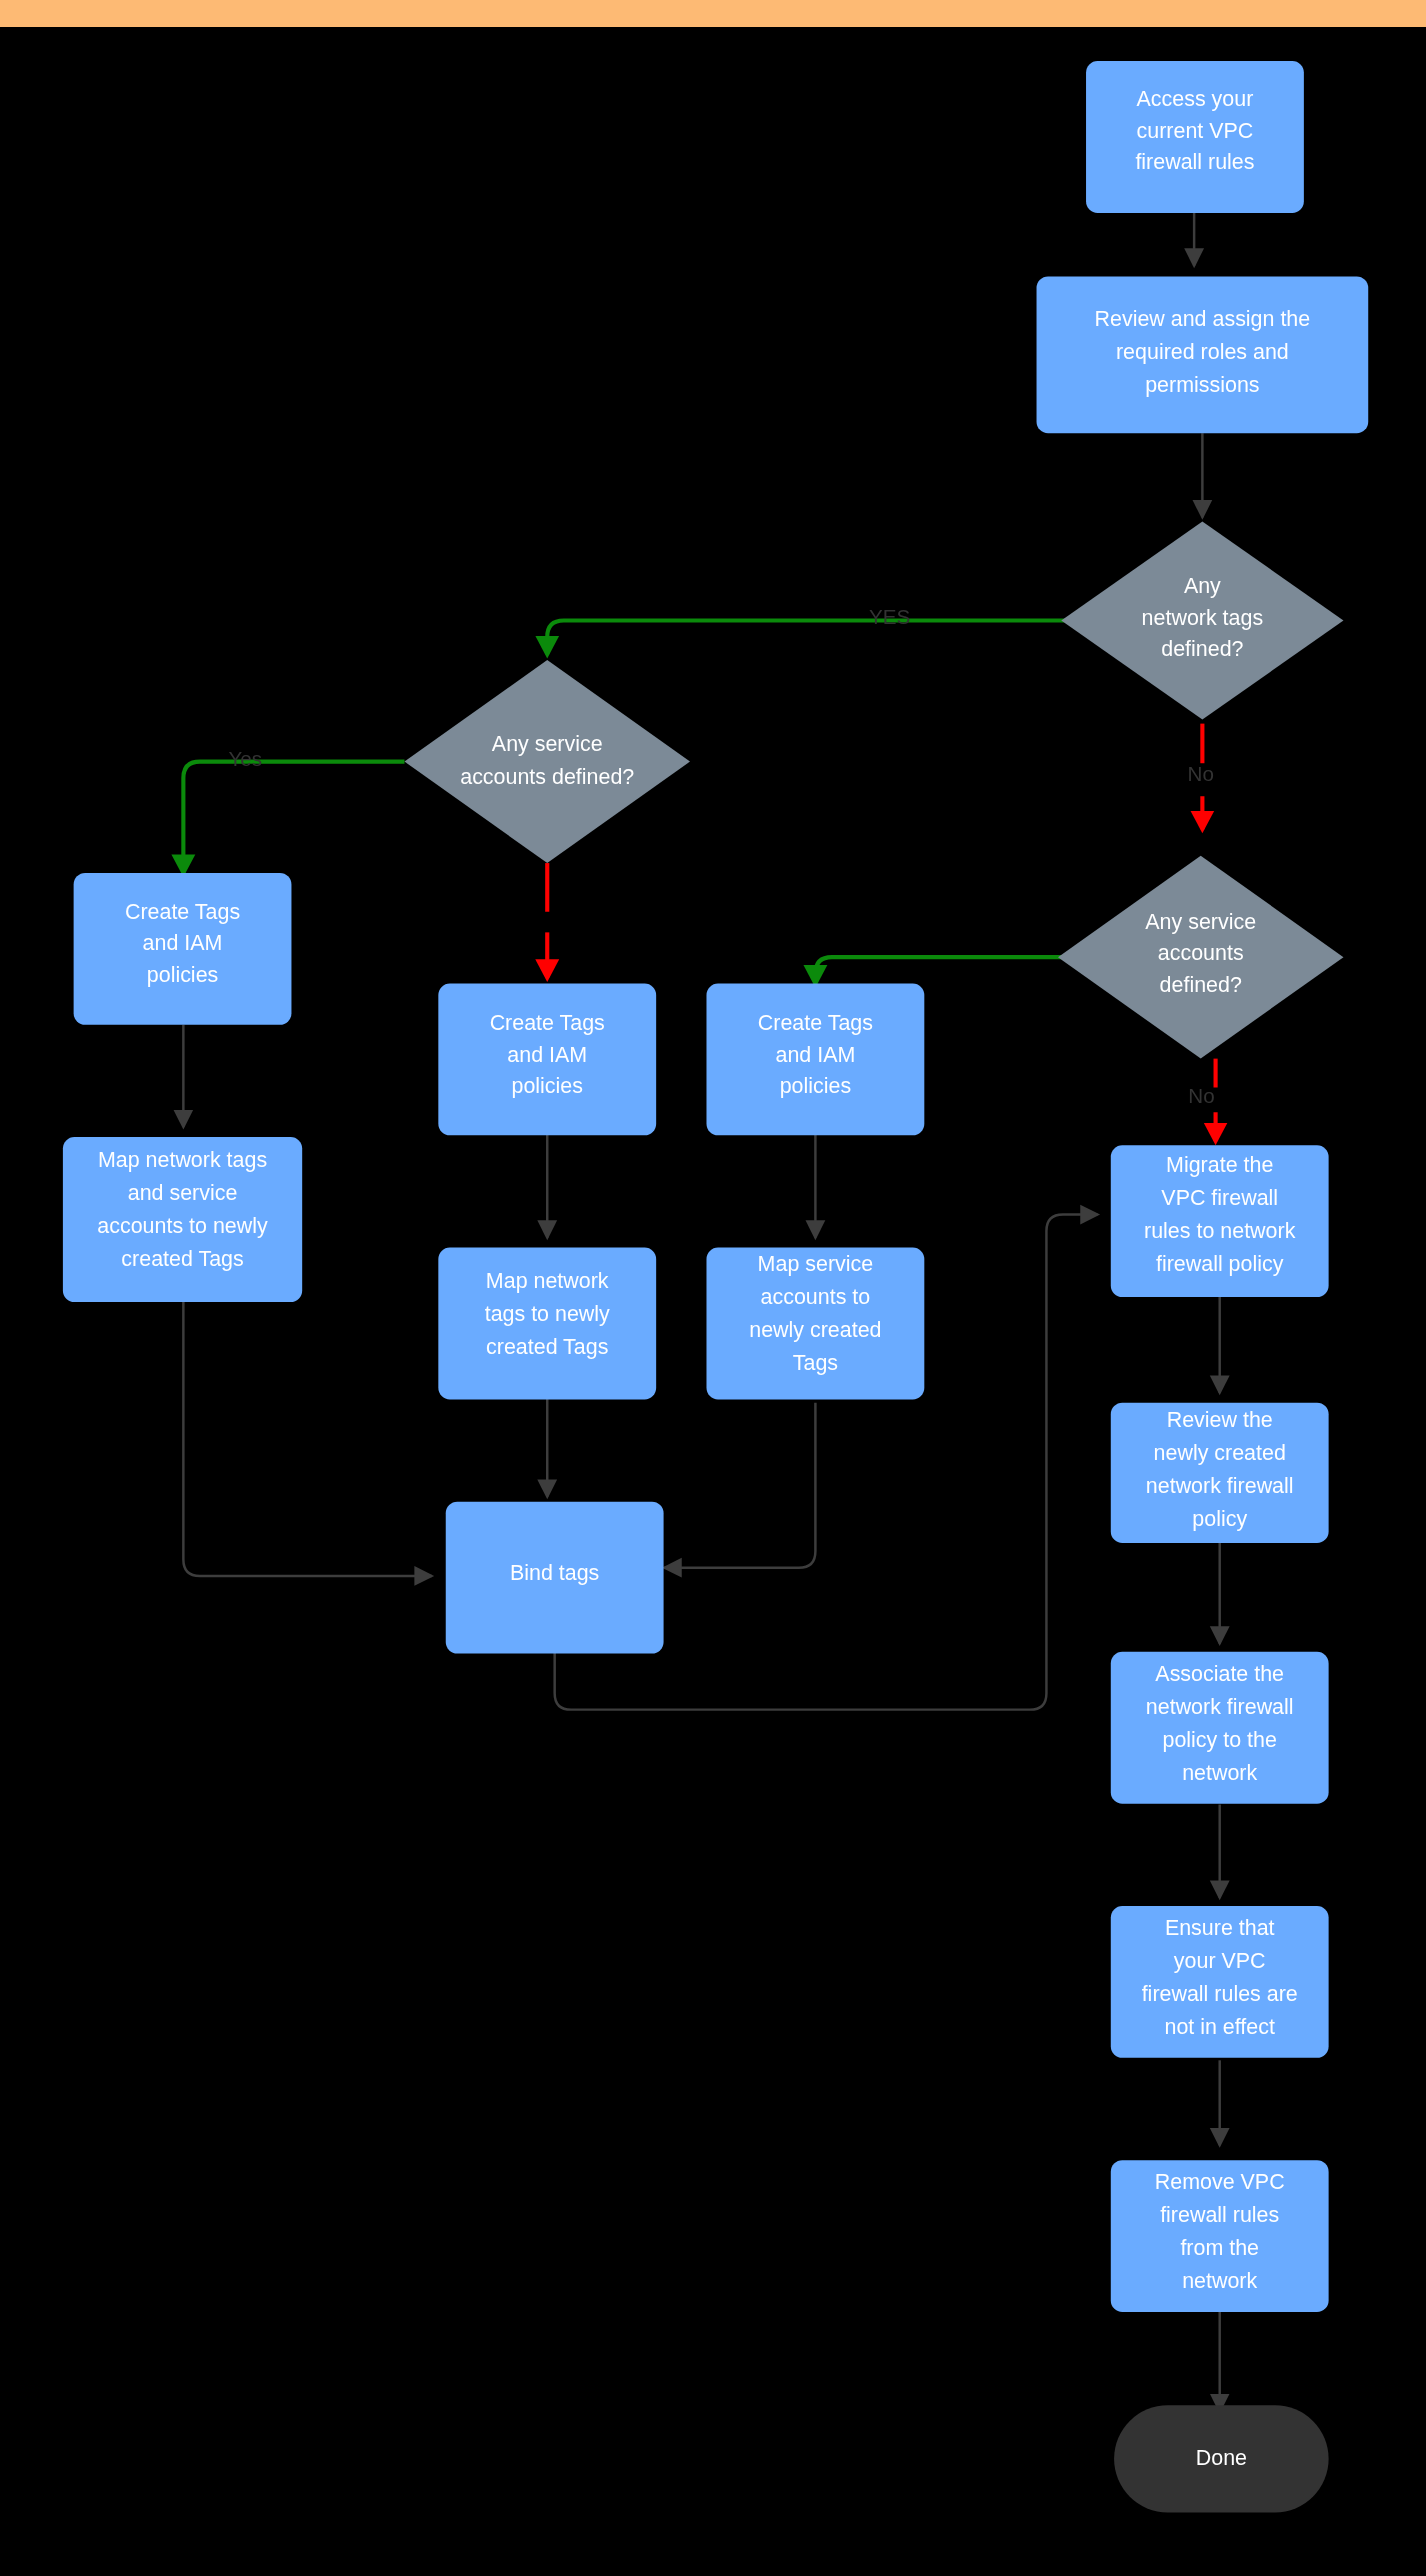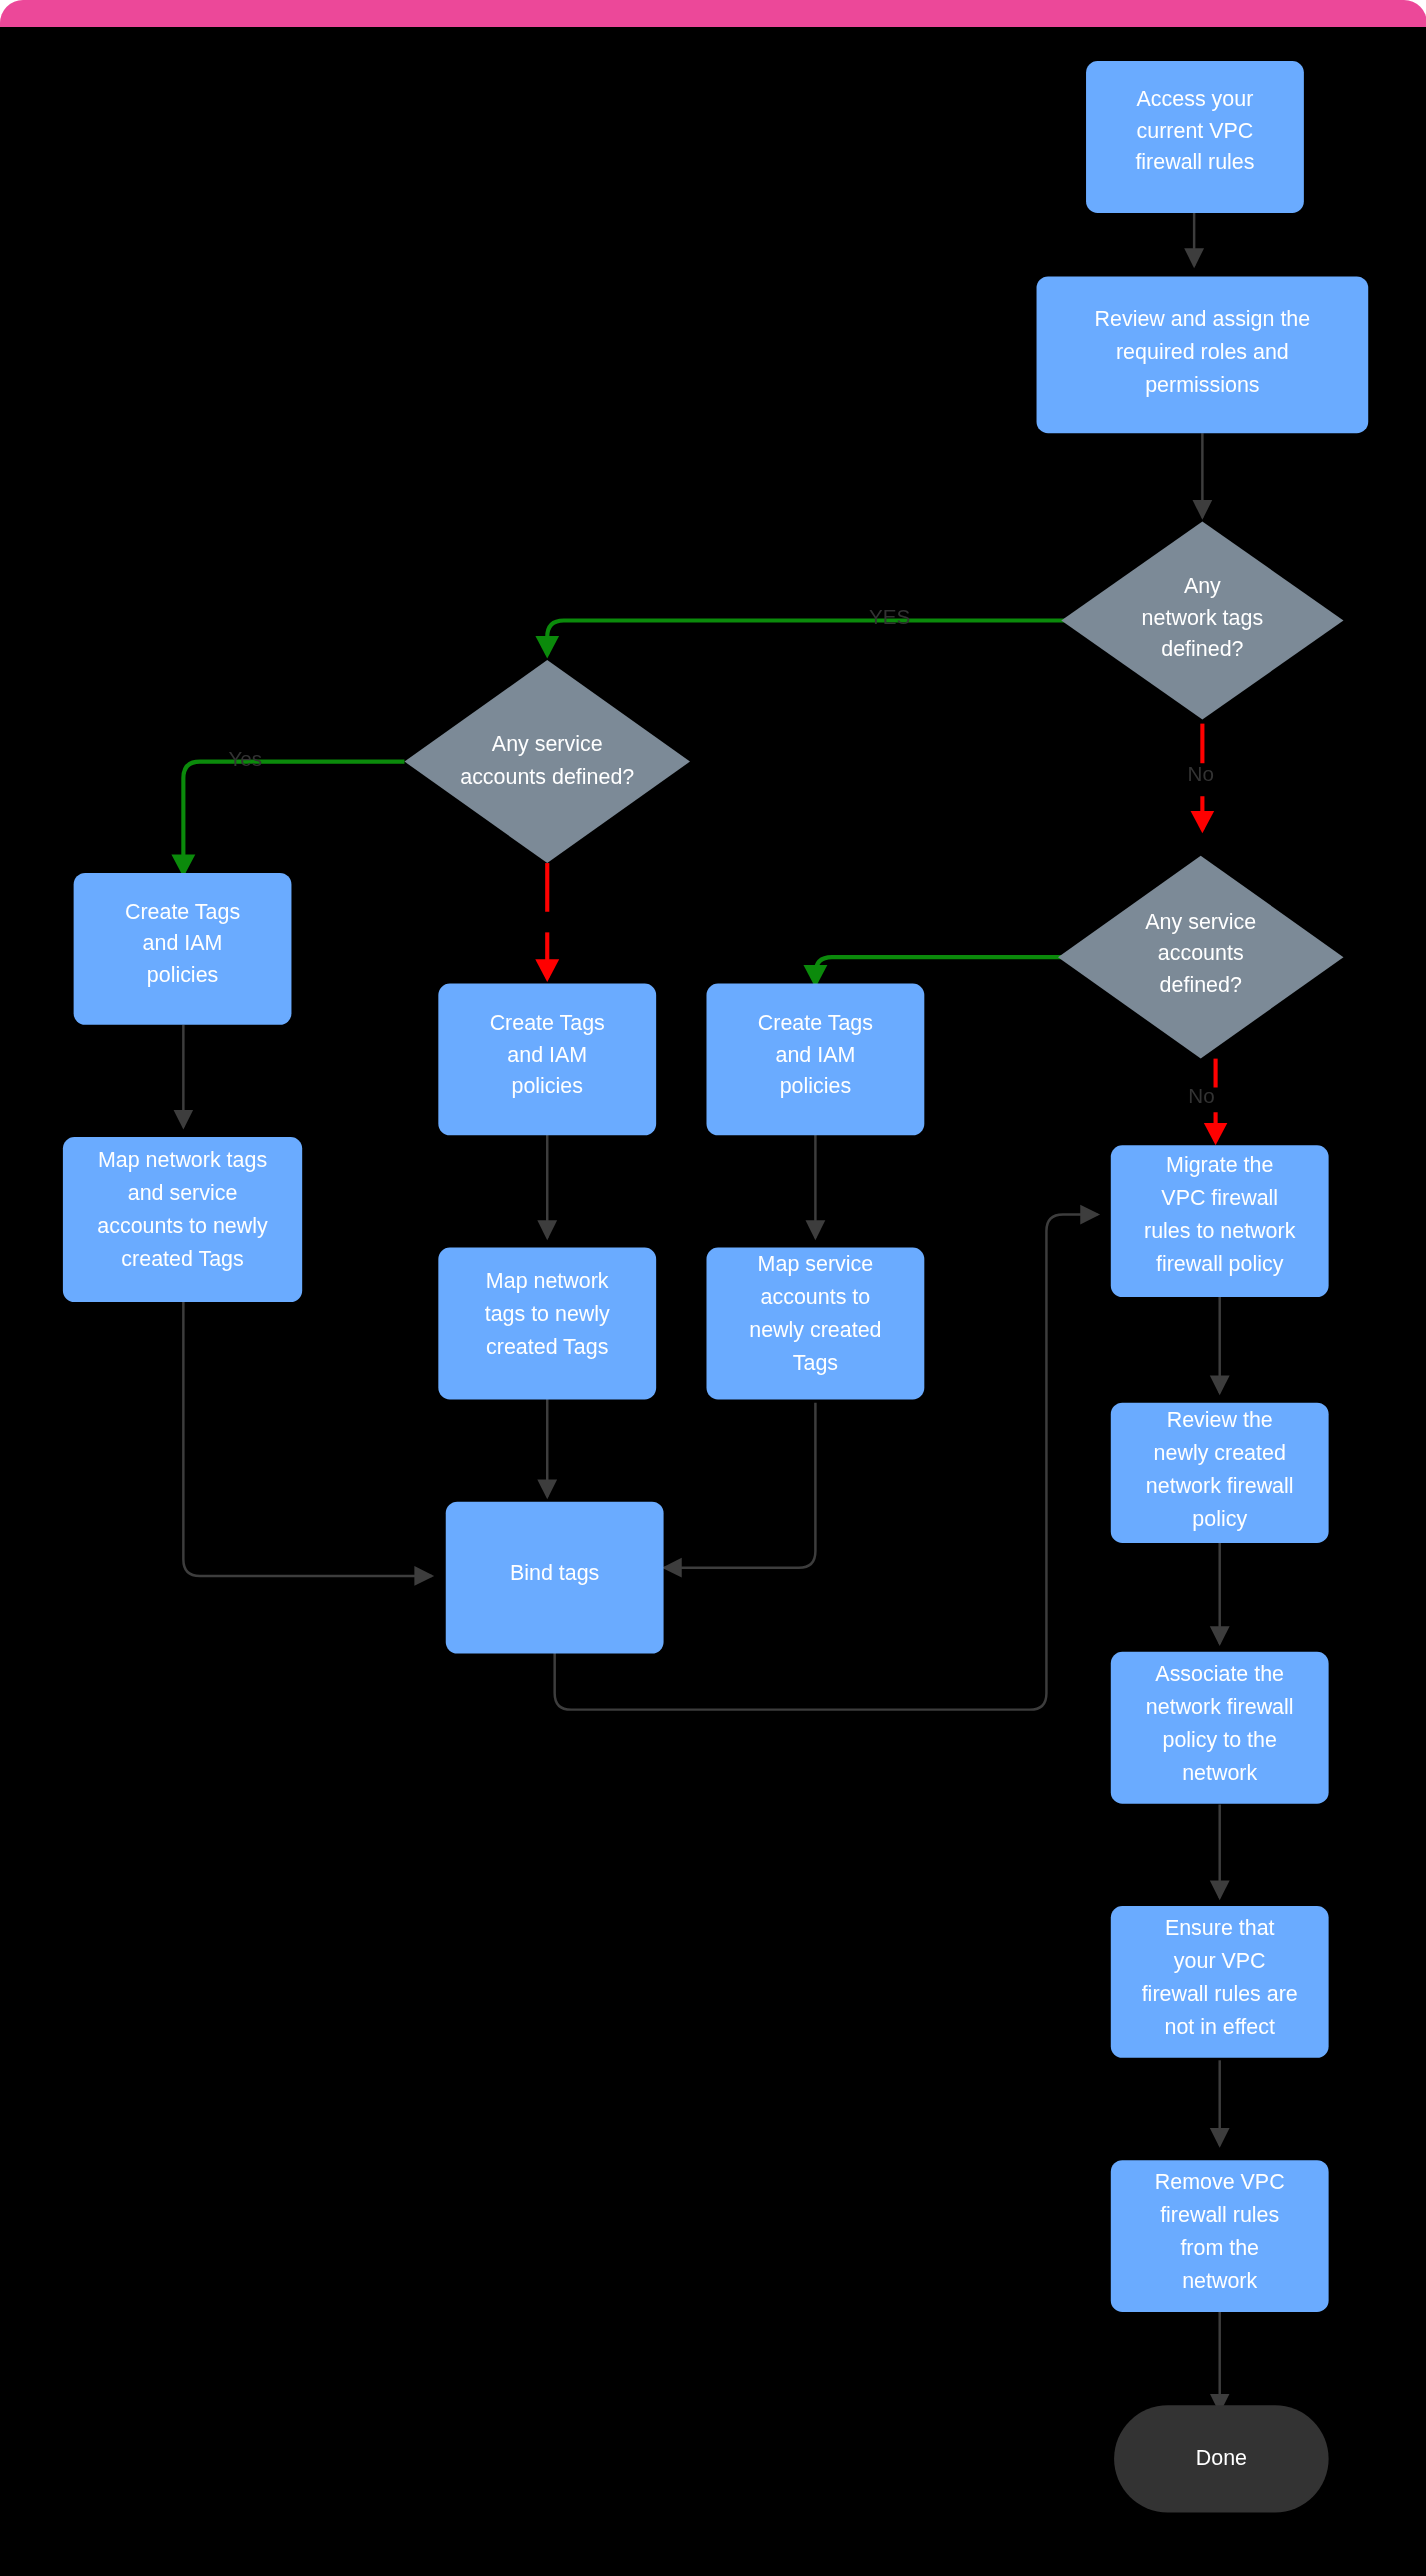--- a/index.html
+++ b/index.html
@@ -11,22 +11,21 @@
   body {
     width: 1427px;
     height: 2576px;
     font-family: "Liberation Sans", sans-serif;
     overflow: hidden;
   }
   #canvas {
     position: relative;
     width: 1427px;
     height: 2576px;
-    background: #ec4899;
-    border-radius: 23px;
+    background: #fdba74;
   }
   #board {
     position: absolute;
     left: 0;
     top: 27px;
     width: 1427px;
     height: 2549px;
     background: #000000;
   }
   svg#flow {

